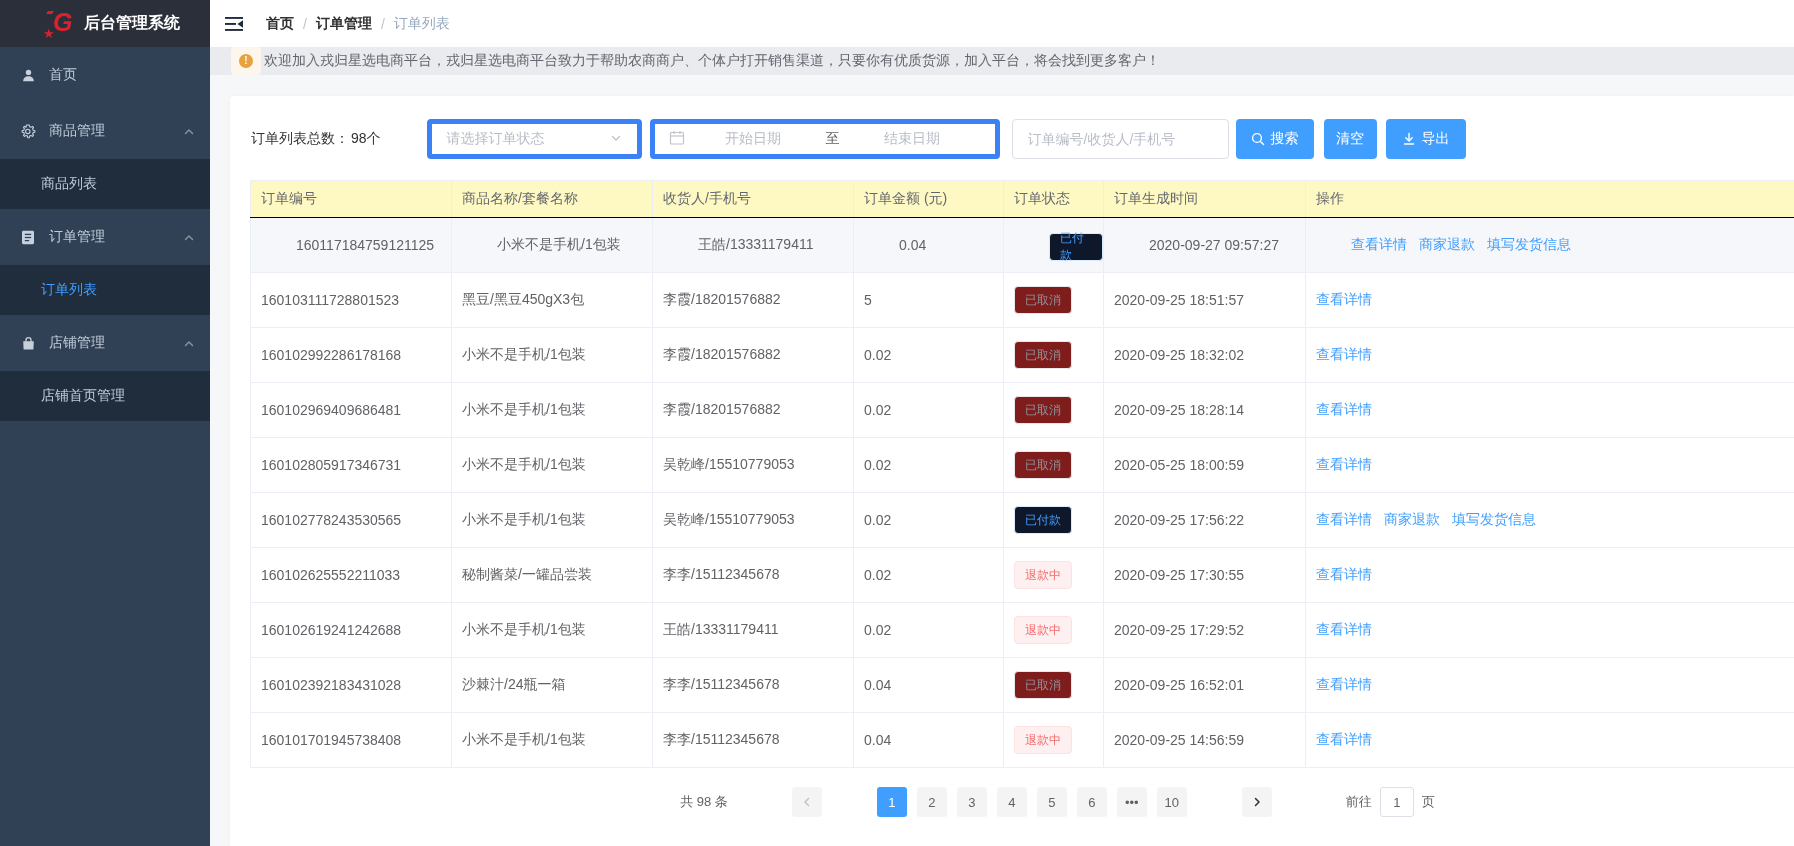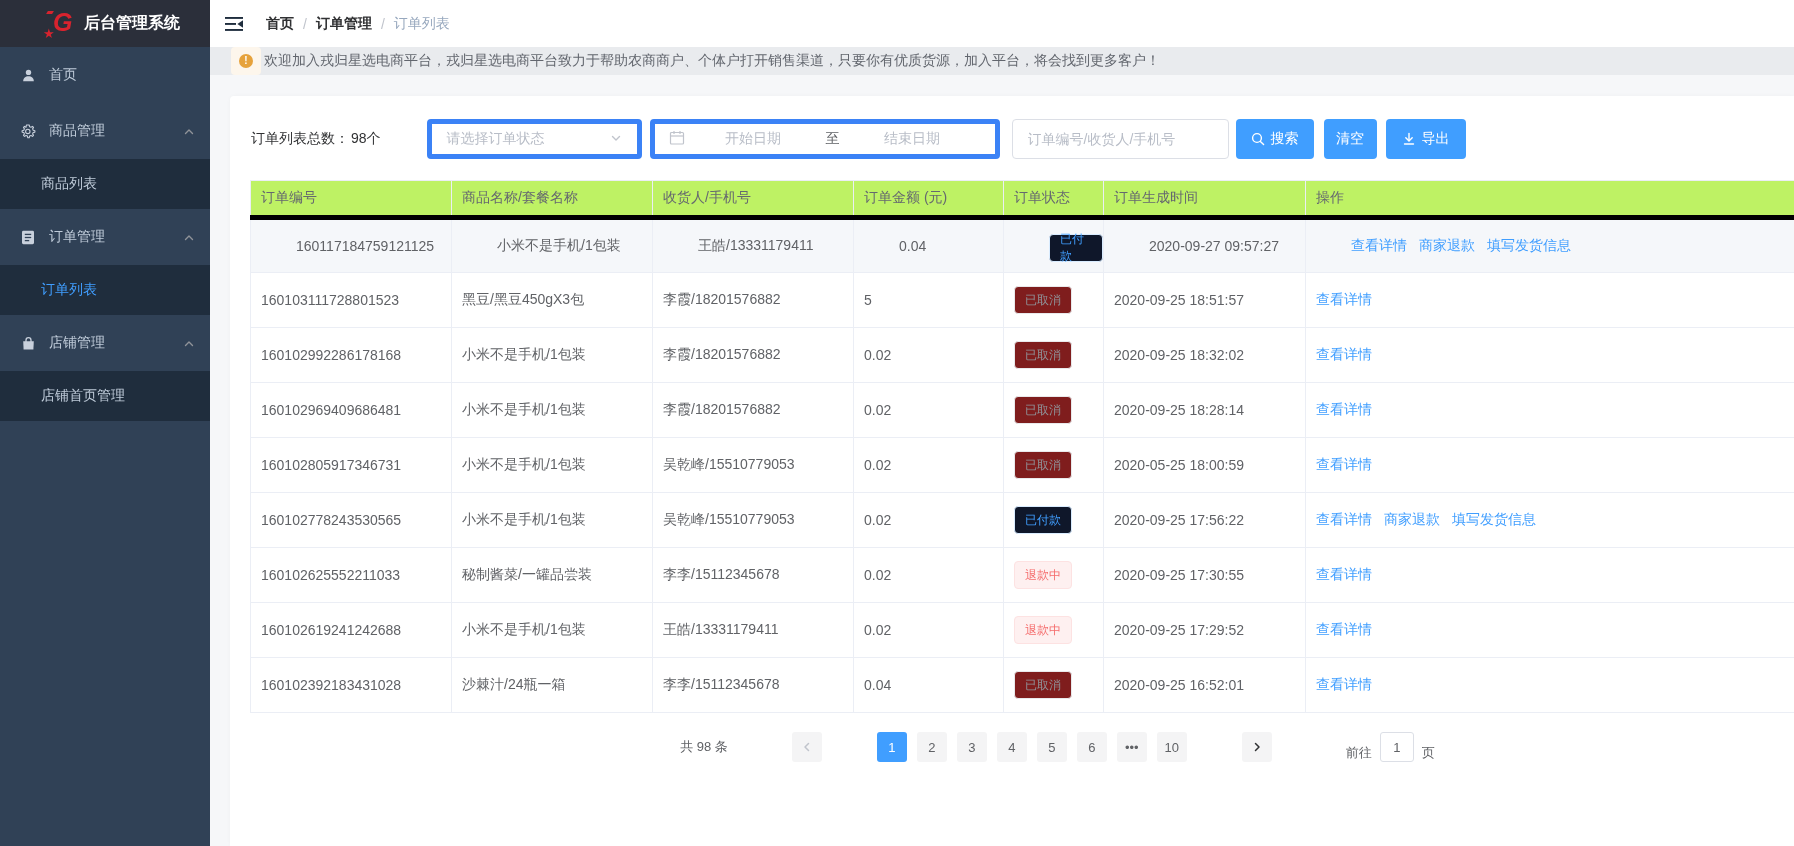--- a/index.html
+++ b/index.html
@@ -54,37 +54,37 @@
   .inp-keyword { width:217px; margin-left:12px; padding:0 15px; border:1px solid #dcdfe6; border-radius:4px; height:40px; font-size:14px; color:#606266; outline:none; font-family:inherit; }
   .inp-keyword::placeholder { color:#b8bdc7; }
   .btn { height:40px; border:none; border-radius:4px; background:#409eff; color:#fff; font-size:14px; display:inline-flex; align-items:center; justify-content:center; cursor:pointer; font-family:inherit; }
   .btn .b-icon { margin-right:6px; display:flex; }
   .btn-search { width:78px; margin-left:7px; }
   .btn-clear { width:53px; margin-left:10px; }
   .btn-export { width:80px; margin-left:9px; }
   
   .tbl { margin-top:21px; border-collapse:collapse; table-layout:fixed; width:1544px; font-size:14px; margin-left:-1px; }
   .tbl th, .tbl td { border:1px solid #ebeef5; padding:0 0 0 10px; text-align:left; font-weight:normal; }
-  .tbl th { height:37px; background:#bef264; color:#65686f; border-bottom:5px solid #000000; }
+  .tbl th { height:37px; background:#fef9c3; color:#65686f; border-bottom:1px solid #000000; }
   .tbl td { height:55px; color:#606266; }
   .tbl tr.hl td { background:#f5f7fa;padding-left:45px; }
   .tag { display:inline-flex; align-items:center; height:28px; padding:0 10px; border-radius:4px; font-size:12px; border:1px solid transparent; }
   .tag.paid { background:#0f172a; border-color:#d9ecff; color:#409eff; }
   .tag.cancel { background:#7f1d1d; border-color:#e9e9eb; color:#909399; }
   .tag.refund { background:#fef0f0; border-color:#fde2e2; color:#f56c6c; }
   .lnk { color:#409eff; cursor:pointer; margin-right:12px; white-space:nowrap; }
   .lnk:last-child { margin-right:0; }
   
   .pager { margin-top:19px; display:flex; align-items:center; justify-content:center; padding-left:70px; font-size:13px; color:#606266;gap:45px; }
   .pg-total { margin-right:14px; }
   .pg-btn { min-width:30px; height:30px; margin:0 5px; background:#f4f4f5; border-radius:3px; display:inline-flex; align-items:center; justify-content:center; cursor:pointer; color:#606266; padding:0 4px; }
   .pg-btn.active { background:#409eff; color:#fff; }
   .pg-btn.nav { font-size:12px; }
   .pg-btn.disabled { color:#c0c4cc; cursor:default; }
-  .pg-jump { display:flex; align-items:flex-end; margin-left:24px; color:#606266; font-size:13px; }
+  .pg-jump { display:flex; align-items:center; margin-left:24px; color:#606266; font-size:13px; }
   .pg-input { width:34px; height:30px; border:1px solid #dcdfe6; border-radius:3px; text-align:center; margin:0 8px; font-size:13px; color:#606266; outline:none; font-family:inherit; }
 </style>
 </head>
 <body>
 
 <aside class="sidebar">
   <div class="logo-bar">
     <span class="logo-mark">
       <span class="logo-slash"></span>
       <span class="logo-star">★</span>
@@ -346,20 +346,29 @@
             </tr>
             <tr>
               <td>160102392183431028</td>
               <td>沙棘汁/24瓶一箱</td>
               <td>李李/15112345678</td>
               <td>0.04</td>
               <td><span class="tag cancel">已取消</span></td>
               <td>2020-09-25 16:52:01</td>
               <td><span class="lnk">查看详情</span></td>
             </tr>
+            <tr>
+              <td>160101701945738408</td>
+              <td>小米不是手机/1包装</td>
+              <td>李李/15112345678</td>
+              <td>0.04</td>
+              <td><span class="tag refund">退款中</span></td>
+              <td>2020-09-25 14:56:59</td>
+              <td><span class="lnk">查看详情</span></td>
+            </tr>
           </tbody>
       </table>
 
       <div class="pager">
         <span class="pg-total">共 98 条</span>
         <span class="pg-btn nav disabled">
           <svg width="10" height="10" viewBox="0 0 10 10">
               <polyline points="6.5,1.5 3,5 6.5,8.5" fill="none" stroke="#c0c4cc" stroke-width="1.5" stroke-linecap="round" stroke-linejoin="round"></polyline>
             </svg>
         </span>

